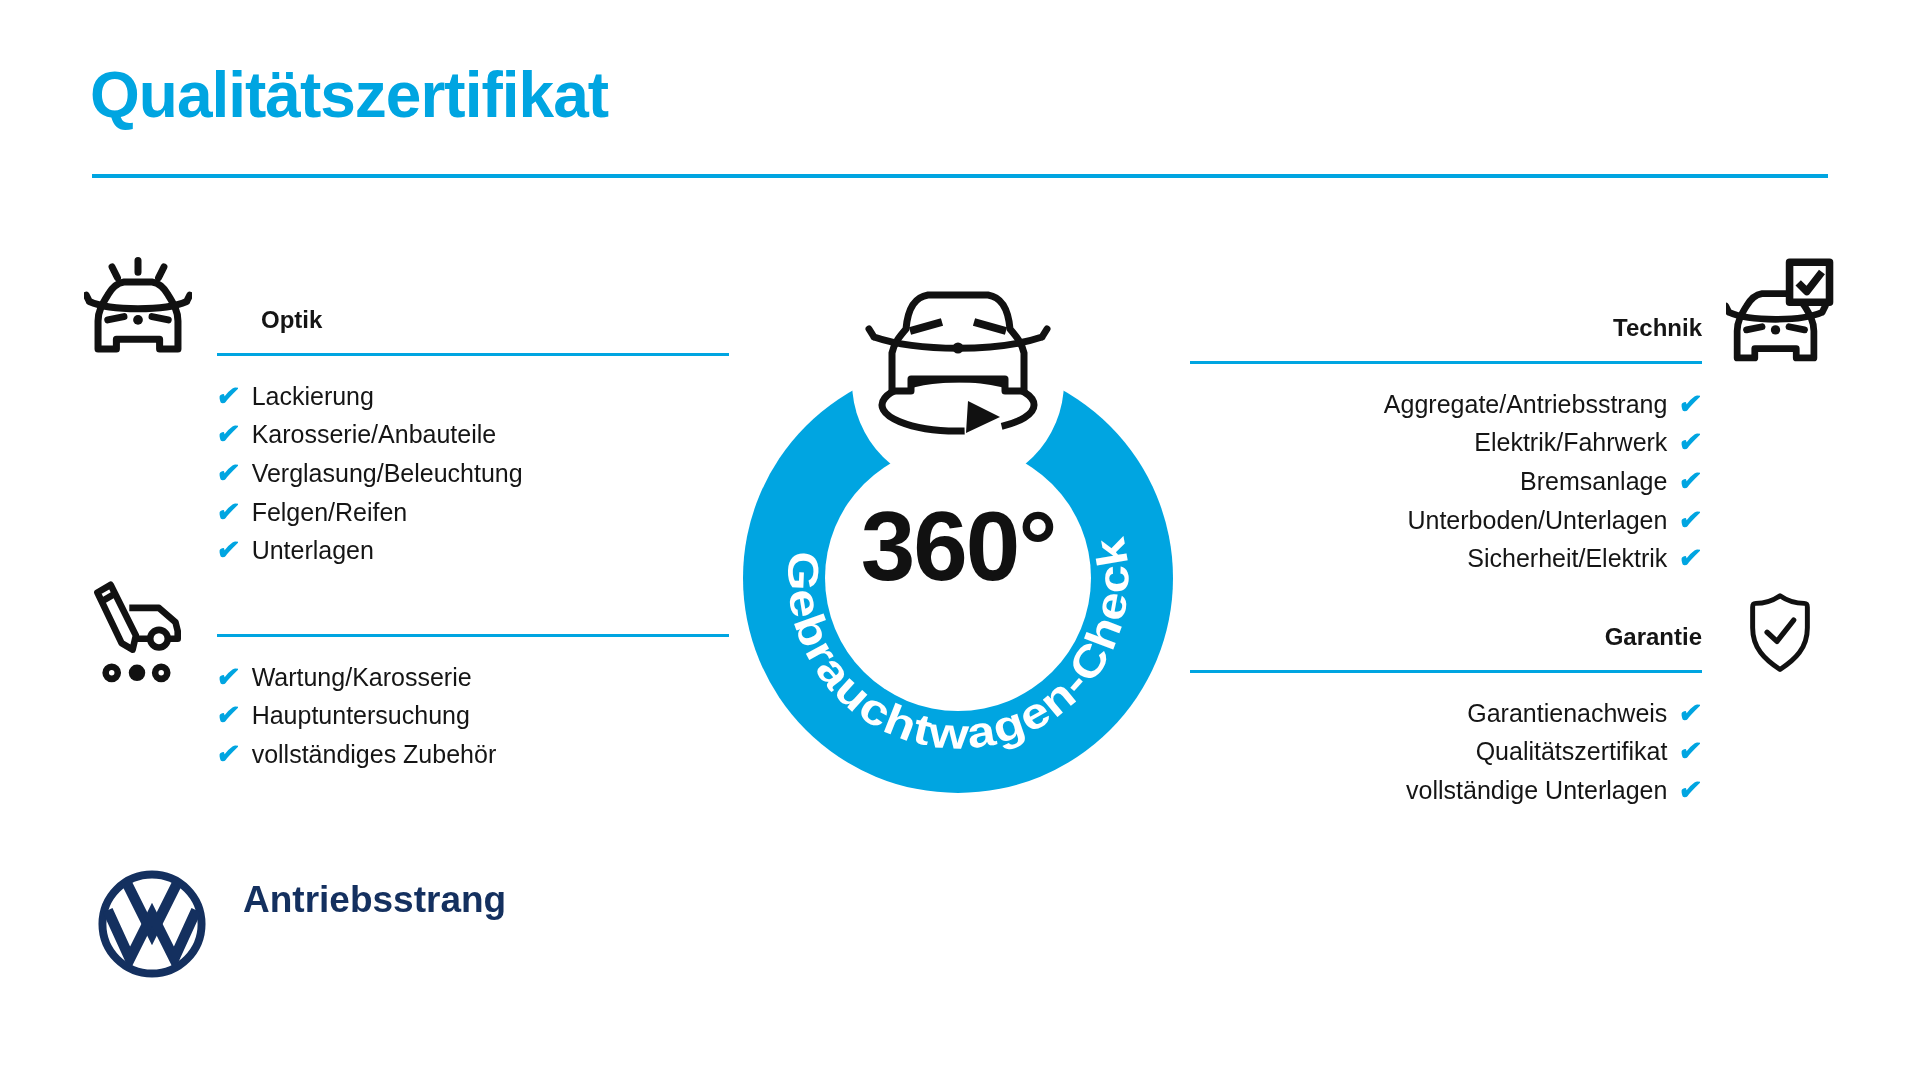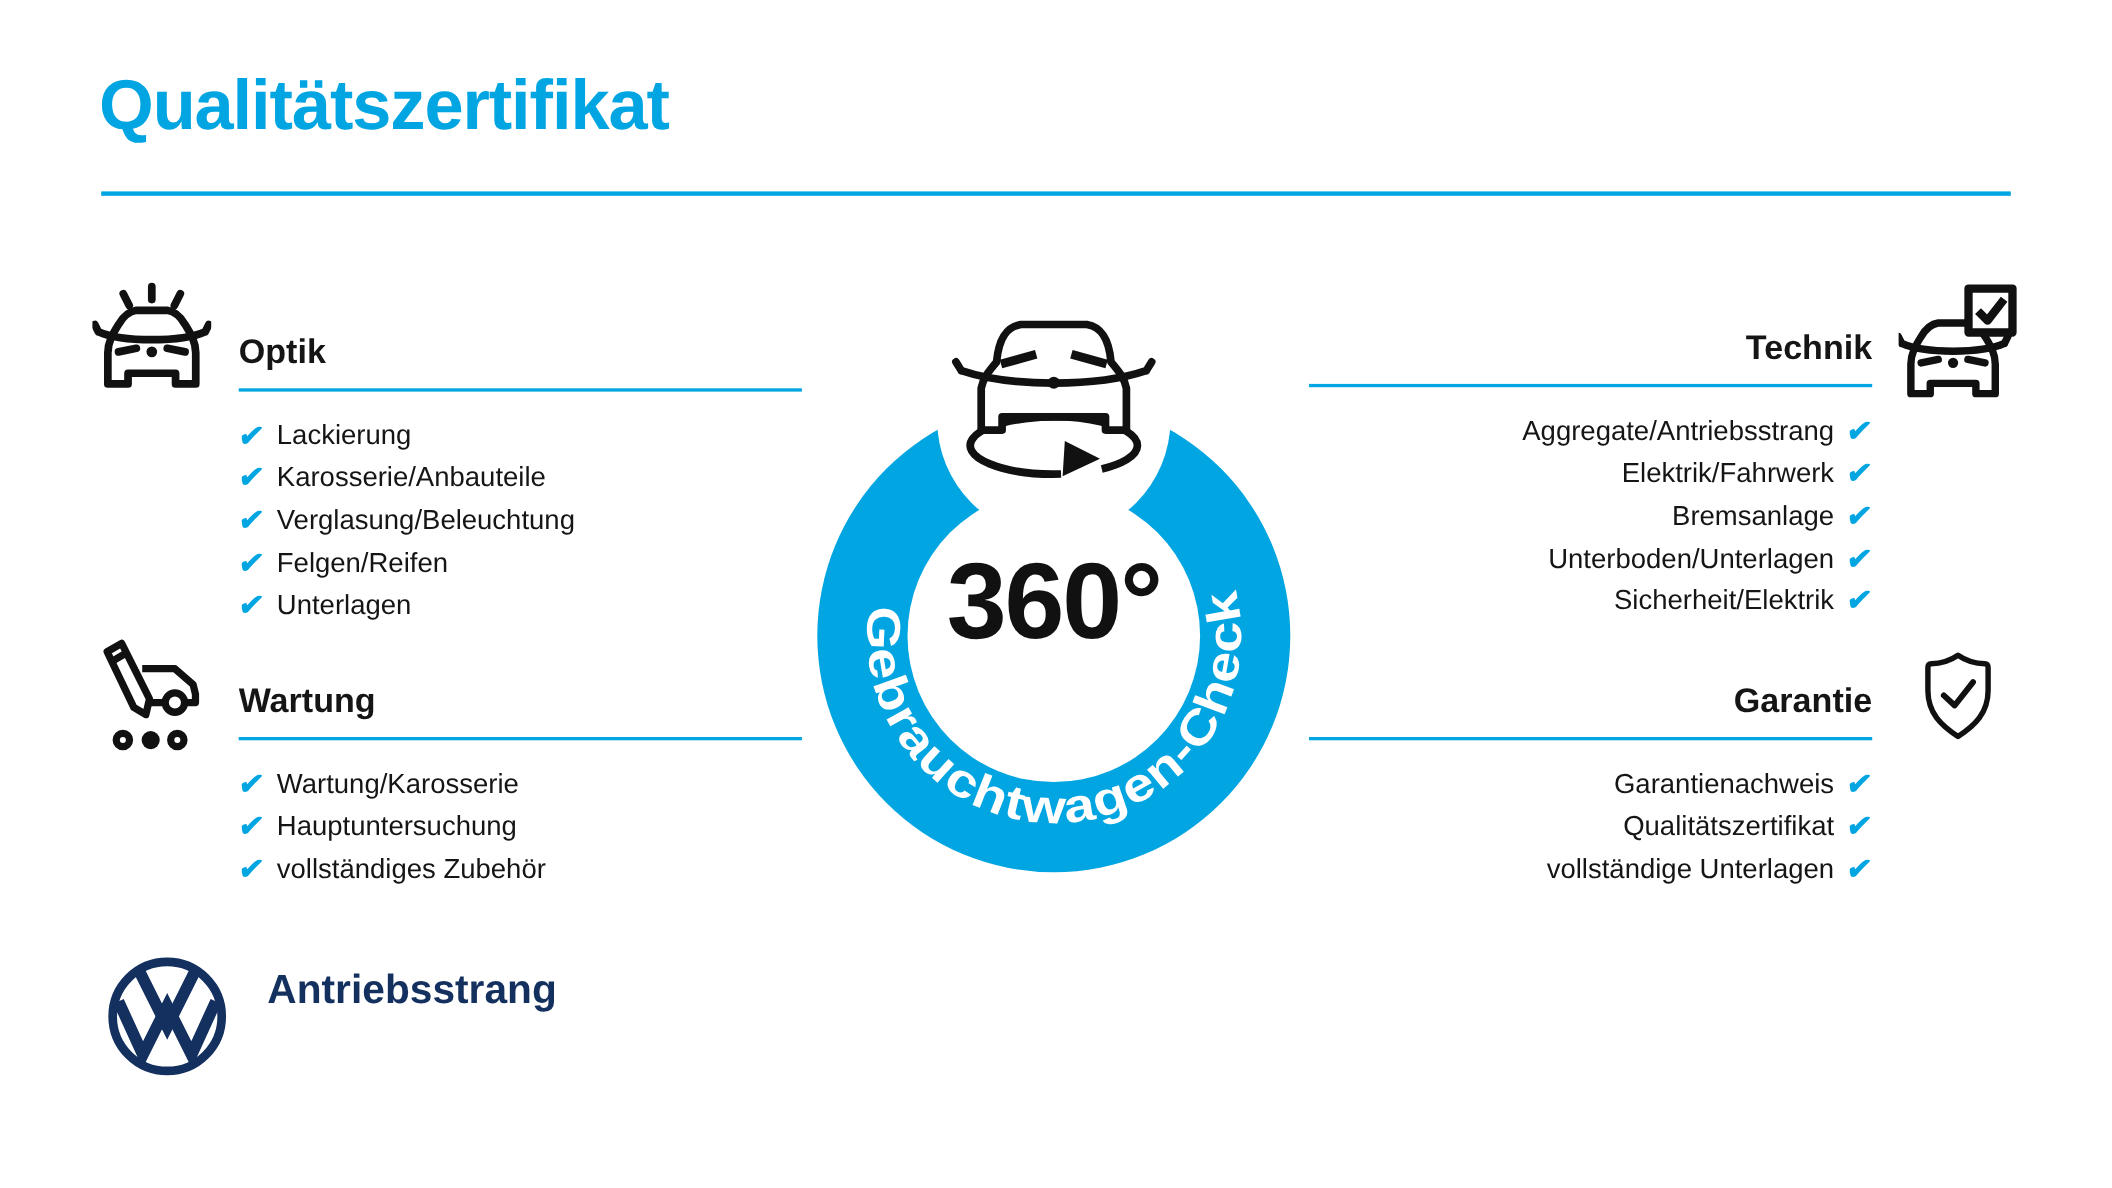--- a/index.html
+++ b/index.html
@@ -12,34 +12,34 @@
   body{font-family:"Liberation Sans",sans-serif;color:var(--ink);}
   .stage{position:relative;width:1920px;height:1080px;background:#fff;overflow:hidden;}
 
   
   .page-title{position:absolute;left:90px;top:58px;font-size:64px;font-weight:bold;
     letter-spacing:-1px;color:var(--accent);}
   .title-rule{position:absolute;left:92px;top:174px;width:1736px;height:4px;background:var(--accent);}
 
   
   .section{position:absolute;width:512px;}
-  .section h2{font-size:31px;font-weight:bold;color:var(--ink);line-height:36px;}
+  .section h2{font-size:24px;font-weight:bold;color:var(--ink);line-height:36px;margin-left:44px;}
   .section .rule{margin-top:15px;height:3px;background:var(--accent);width:100%;}
   .section ul{list-style:none;margin-top:21px;}
   .section li{display:flex;align-items:center;height:38.6px;font-size:25px;color:var(--ink);}
   .section .check{color:var(--accent);font-size:27px;font-weight:bold;line-height:1;
     transform:skewX(-8deg);}
   .section.left li .check{margin-right:12px;}
   .section.right{text-align:right;}
   .section.right li{flex-direction:row-reverse;justify-content:flex-start;}
   .section.right li .check{margin-left:12px;}
 
   #sec-optik{left:217px;top:302px;}
   #sec-wartung{left:217px;top:619px;}
-  #sec-technik{right:218px;top:298px;}
+  #sec-technik{right:218px;top:310px;}
   #sec-garantie{right:218px;top:619px;}
 
   
   .icon{position:absolute;}
   .icon svg{display:block;width:100%;height:100%;}
   #icon-optik{left:84px;top:254px;width:108px;height:108px;}
   #icon-wartung{left:82px;top:576px;width:110px;height:110px;}
   #icon-technik{left:1726px;top:258px;width:112px;height:108px;}
   #icon-garantie{left:1742px;top:586px;width:76px;height:94px;}
 
@@ -130,21 +130,20 @@
         </li>
 
         <li>
           <span class="check">✔</span>
           <span class="label">Unterlagen</span>
         </li>
       </ul>
   </div>
 
   <div class="section left" id="sec-wartung">
-    <h2>Wartung</h2>
     <div class="rule"></div>
     <ul>
 
         <li>
           <span class="check">✔</span>
           <span class="label">Wartung/Karosserie</span>
         </li>
 
         <li>
           <span class="check">✔</span>

